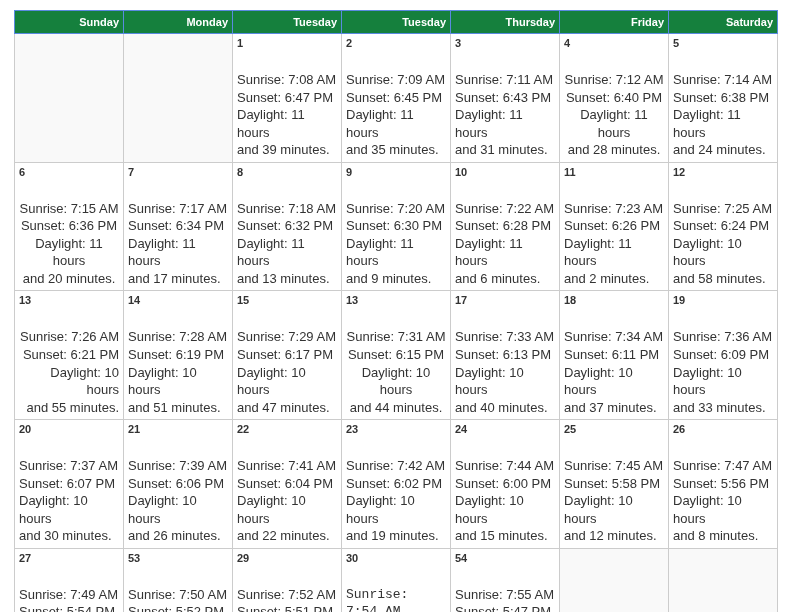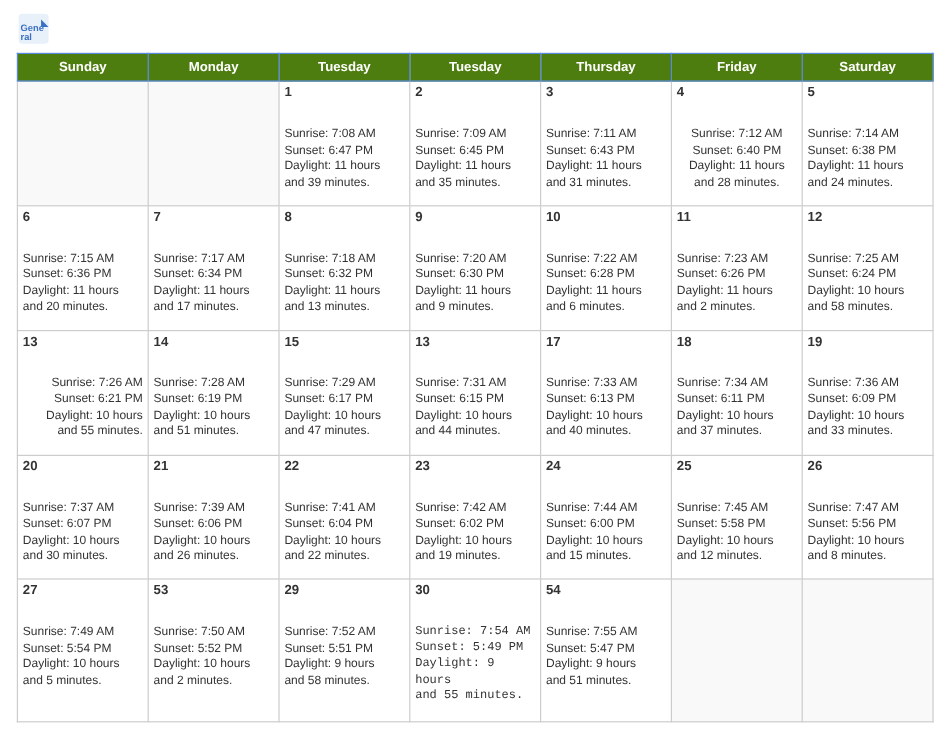--- a/index.html
+++ b/index.html
@@ -51,26 +51,26 @@
       color: #555;
     }
     .calendar {
       flex: 1;
       border: 1px solid #ccc;
       border-collapse: collapse;
       width: 100%;
       table-layout: fixed;
     }
     .calendar th {
-      background: #4d7c0f;
+      background: #15803d;
       color: #fff;
       font-size: 11px;
       font-weight: bold;
       padding: 5px 4px;
-      text-align: center;
+      text-align: right;
       border: 1px solid #5a8ae0;
     }
     .calendar td {
       border: 1px solid #ccc;
       vertical-align: top;
       padding: 3px 4px;
       font-size: 9px;
       color: #333;
       height: 88px;
     }
@@ -78,51 +78,33 @@
       background: #f9f9f9;
     }
     .day-num {
       font-size: 11px;
       font-weight: bold;
       color: #333;
       display: block;
       margin-bottom: 1px;
     }
     .day-info {
-      font-size: 10px;
+      font-size: 13px;
       color: #333;
       line-height: 1.35;
       margin-top: 22px;
     }
     tr:last-child td {
       height: 78px;
     }
   </style>
 </head>
 <body>
 
 <div class="page">
-  <div class="header">
-    <div class="logo">
-      <svg class="logo-icon" viewBox="0 0 36 36">
-        <rect x="2" y="2" width="32" height="32" rx="4" fill="#e8f0fa"></rect>
-        <text x="4" y="20" font-size="10" font-weight="bold" fill="#3a6fc4" font-family="Arial">Gene</text>
-        <text x="4" y="30" font-size="10" font-weight="bold" fill="#3a6fc4" font-family="Arial">ral</text>
-        <polygon points="26,8 34,16 26,16" fill="#3a6fc4"></polygon>
-      </svg>
-      <div class="logo-text">
-        <div></div>
-        <div></div>
-      </div>
-    </div>
-    <div class="title-block">
-      <div class="month-title"></div>
-      <div class="subtitle"></div>
-    </div>
-  </div>
 
   <table class="calendar">
     <thead>
       <tr id="header-row">
           <th>Sunday</th>
           <th>Monday</th>
           <th>Tuesday</th>
           <th>Tuesday</th>
           <th>Thursday</th>
           <th>Friday</th>
@@ -165,21 +147,21 @@
             <span class="day-num">5</span>
             <div class="day-info" style="white-space: pre-line;">Sunrise: 7:14 AM
 Sunset: 6:38 PM
 Daylight: 11 hours
 and 24 minutes.</div>
           </td>
         </tr>
         <tr>
           <td>
             <span class="day-num">6</span>
-            <div class="day-info" style="white-space: pre-line;">Sunrise: 7:15 AM
+            <div class="day-info" style="white-space: pre-line; text-align: center;">Sunrise: 7:15 AM
 Sunset: 6:36 PM
 Daylight: 11 hours
 and 20 minutes.</div>
           </td>
           <td>
             <span class="day-num">7</span>
             <div class="day-info" style="white-space: pre-line;">Sunrise: 7:17 AM
 Sunset: 6:34 PM
 Daylight: 11 hours
 and 17 minutes.</div>
@@ -237,21 +219,21 @@
           </td>
           <td>
             <span class="day-num">15</span>
             <div class="day-info" style="white-space: pre-line;">Sunrise: 7:29 AM
 Sunset: 6:17 PM
 Daylight: 10 hours
 and 47 minutes.</div>
           </td>
           <td>
             <span class="day-num">13</span>
-            <div class="day-info" style="white-space: pre-line;">Sunrise: 7:31 AM
+            <div class="day-info" style="white-space: pre-line; text-align: center;">Sunrise: 7:31 AM
 Sunset: 6:15 PM
 Daylight: 10 hours
 and 44 minutes.</div>
           </td>
           <td>
             <span class="day-num">17</span>
             <div class="day-info" style="white-space: pre-line;">Sunrise: 7:33 AM
 Sunset: 6:13 PM
 Daylight: 10 hours
 and 40 minutes.</div>

